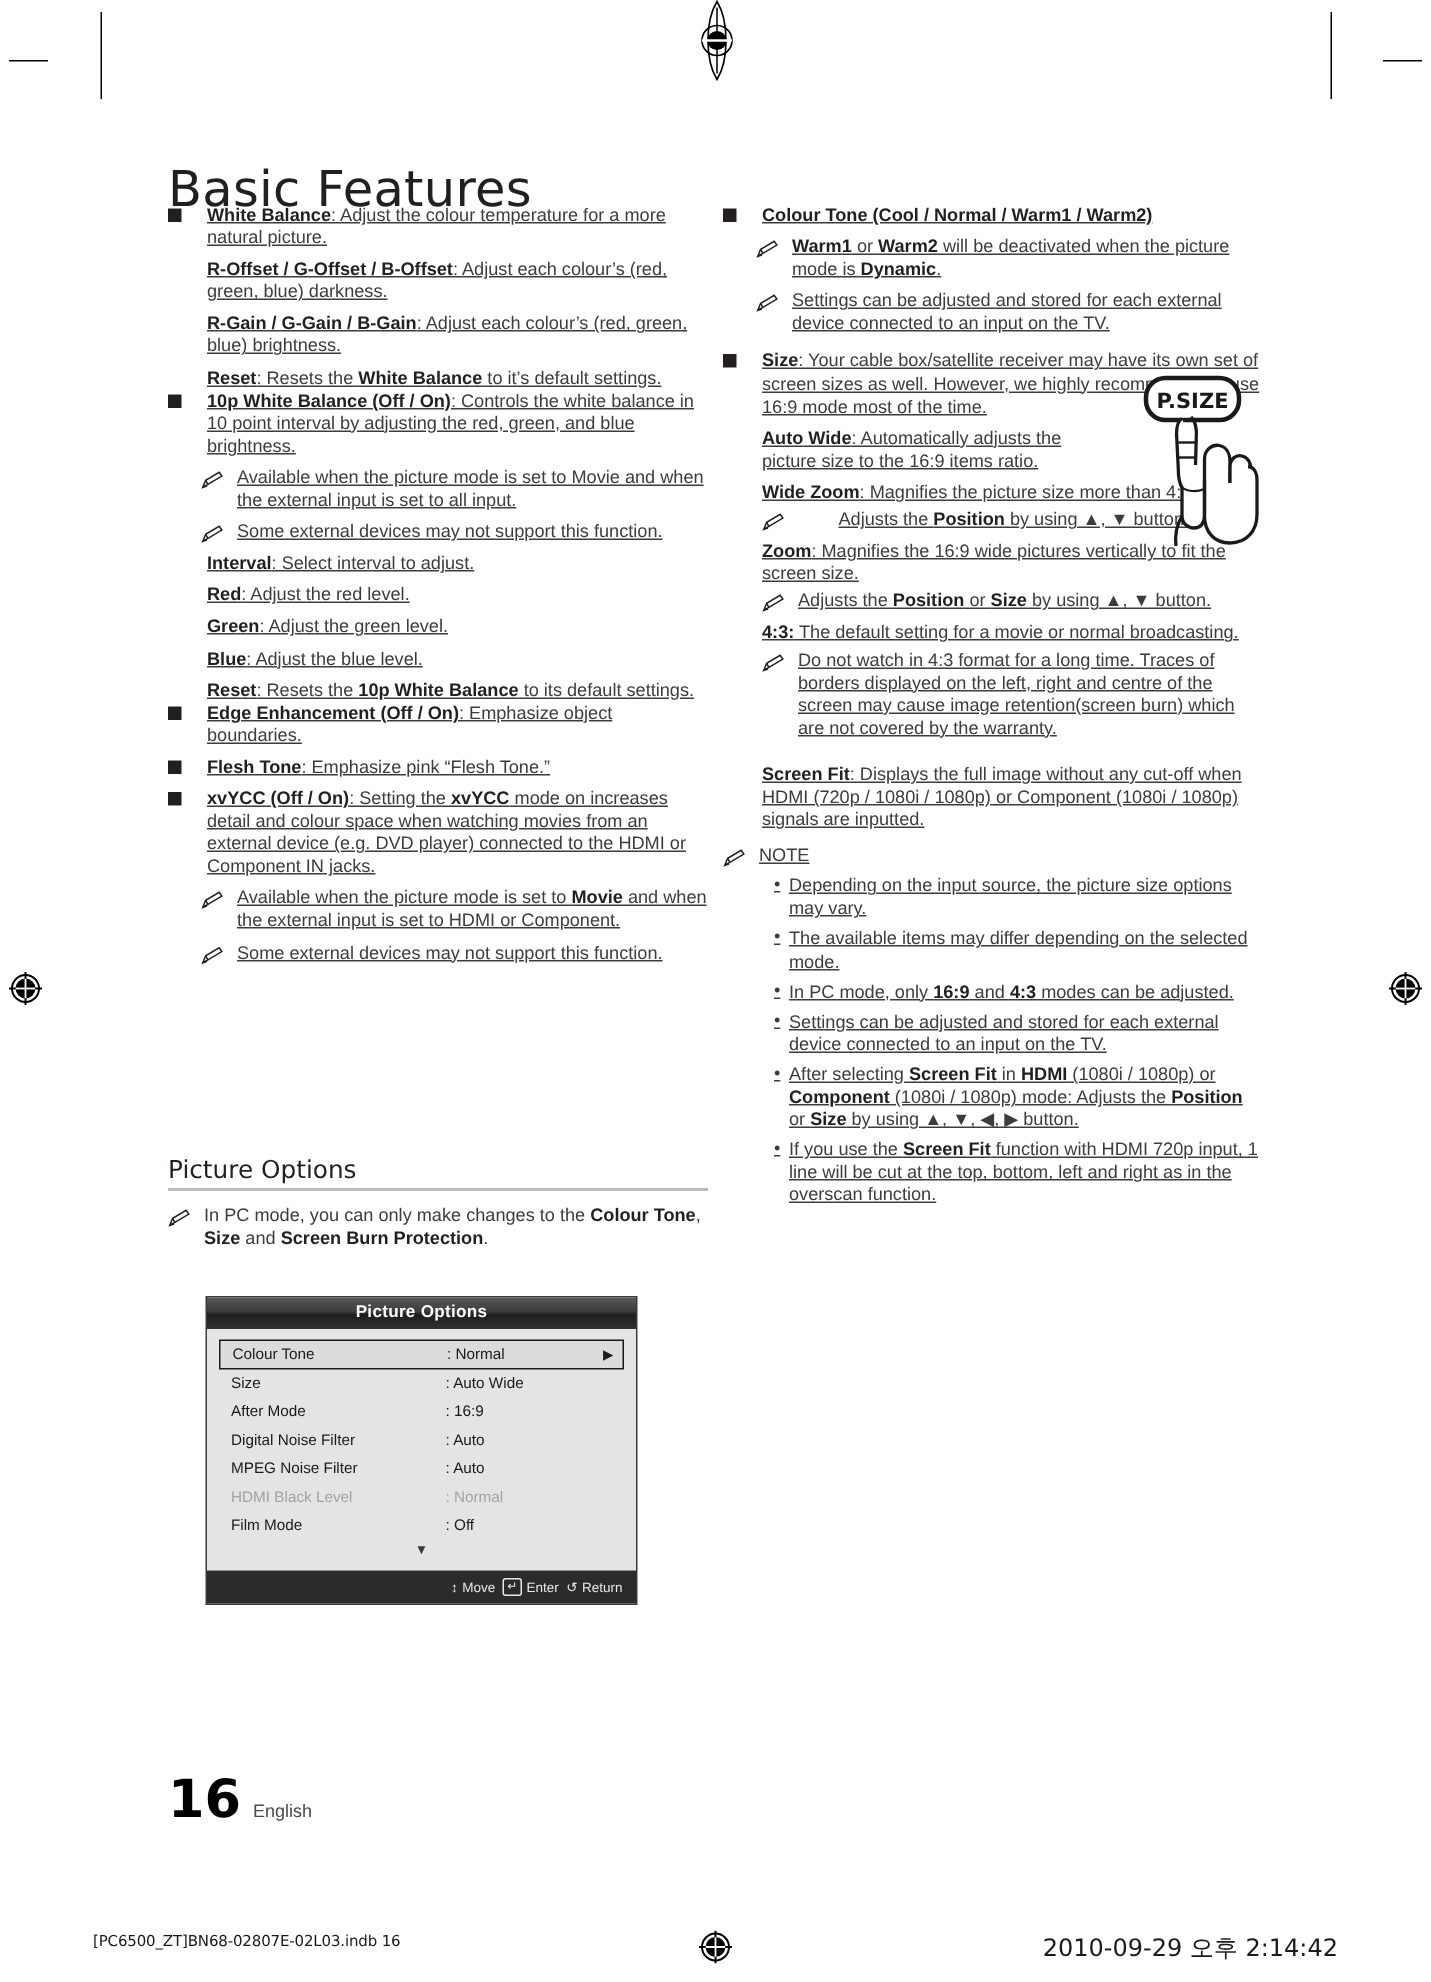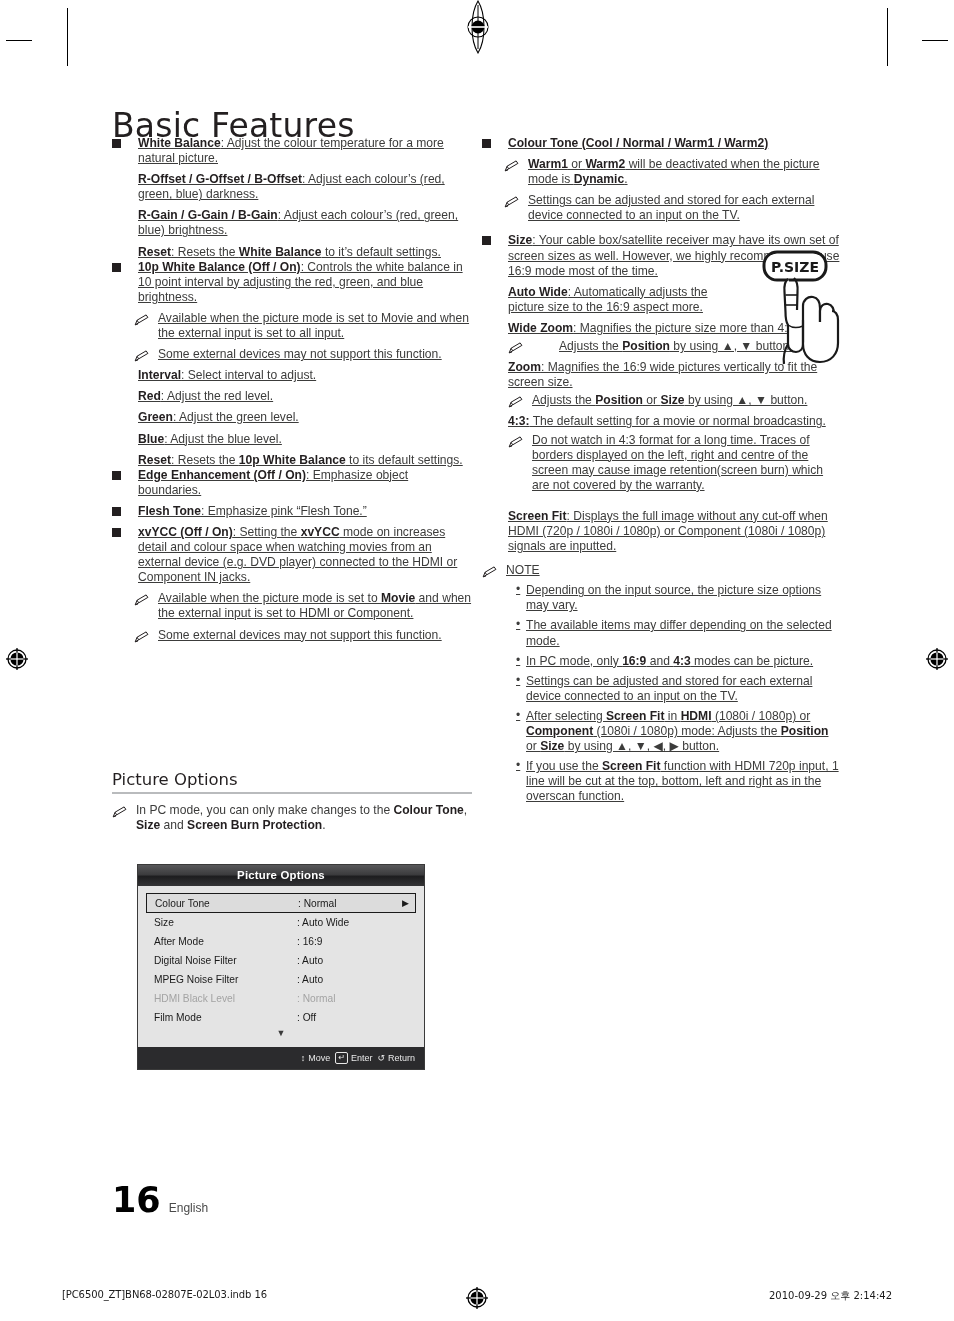--- a/index.html
+++ b/index.html
@@ -217,21 +217,21 @@
     top: 1289px;
     font-size: 10px;
     color: #1a1a1a;
     font-family: "DejaVu Sans", sans-serif;
     letter-spacing: -0.1px;
   }
   .foot-right {
     position: absolute;
     right: 62px;
     top: 1289px;
-    font-size: 10px;
+    font-size: 16px;
     color: #1a1a1a;
     font-family: "DejaVu Sans", sans-serif;
   }
 </style>
 </head>
 <body>
 
 <div class="crop-line crop-v" style="left:67px; top:8px; height:58px;"></div>
 <div class="crop-line crop-v" style="left:887px; top:8px; height:58px;"></div>
 <div class="crop-line crop-h" style="left:6px; top:40px; width:26px;"></div>
@@ -484,21 +484,21 @@
       </span>
       <span class="note-text">Settings can be adjusted and stored for each external device connected to an input on the TV.</span>
     </div>
 
     <div class="row" style="margin-top:10px;">
       <span class="sq-bullet"></span>
       <span class="row-text" style="width:232px;"><b>Size</b><span>: Your cable box/satellite receiver may have its own set of screen sizes as well. However, we highly recommend you use 16:9 mode most of the time.</span></span>
     </div>
 
     <div class="plain" style="padding-left:26px; width:222px;">
-      <b>Auto Wide</b><span>: Automatically adjusts the picture size to the 16:9 aspect more.</span>
+      <b>Auto Wide</b><span>: Automatically adjusts the picture size to the 16:9 items ratio.</span>
     </div>
     <div class="plain" style="padding-left:26px;">
       <b>Wide Zoom</b><span>: Magnifies the picture size more than 4:3.</span>
     </div>
 
     <div class="note-row" style="padding-left:26px; margin-top:3px;gap:27px;">
       <span class="pencil">
         <svg width="15" height="12" viewBox="0 0 15 12">
             <path d="M1.2 10.8 L3.1 6.2 L12.1 0.9 L13.9 3.4 L4.6 8.9 Z" fill="none" stroke="#231f20" stroke-width="1"></path>
             <path d="M3.1 6.2 L4.6 8.9" stroke="#231f20" stroke-width="1"></path>
@@ -556,21 +556,21 @@
     <div class="note-row" style="padding-left:34px; margin-top:5px;">
       <span style="flex:0 0 auto; width:10px; margin-top:-1px;">•</span>
       <span class="note-text">Depending on the input source, the picture size options may vary.</span>
     </div>
     <div class="note-row" style="padding-left:34px; margin-top:5px;">
       <span style="flex:0 0 auto; width:10px; margin-top:-1px;">•</span>
       <span class="note-text">The available items may differ depending on the selected mode.</span>
     </div>
     <div class="note-row" style="padding-left:34px; margin-top:5px;">
       <span style="flex:0 0 auto; width:10px; margin-top:-1px;">•</span>
-      <span class="note-text"><span>In PC mode, only </span><b>16:9</b><span> and </span><b>4:3</b><span> modes can be picture.</span></span>
+      <span class="note-text"><span>In PC mode, only </span><b>16:9</b><span> and </span><b>4:3</b><span> modes can be adjusted.</span></span>
     </div>
     <div class="note-row" style="padding-left:34px; margin-top:5px;">
       <span style="flex:0 0 auto; width:10px; margin-top:-1px;">•</span>
       <span class="note-text">Settings can be adjusted and stored for each external device connected to an input on the TV.</span>
     </div>
     <div class="note-row" style="padding-left:34px; margin-top:5px;">
       <span style="flex:0 0 auto; width:10px; margin-top:-1px;">•</span>
       <span class="note-text"><span>After selecting </span><b>Screen Fit</b><span> in </span><b>HDMI</b><span> (1080i / 1080p) or </span><b>Component</b><span> (1080i / 1080p) mode: Adjusts the </span><b>Position</b><span> or </span><b>Size</b><span> by using ▲, ▼, ◀, ▶ button.</span></span>
     </div>
     <div class="note-row" style="padding-left:34px; margin-top:5px;">

